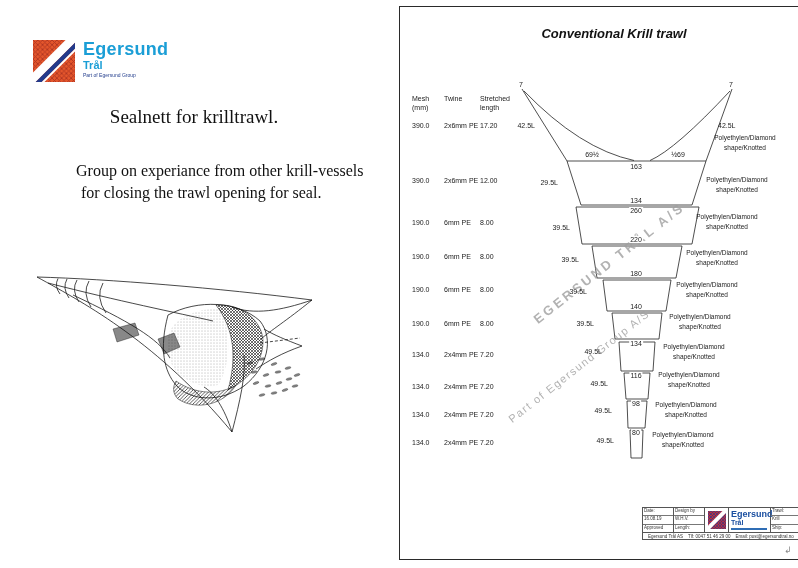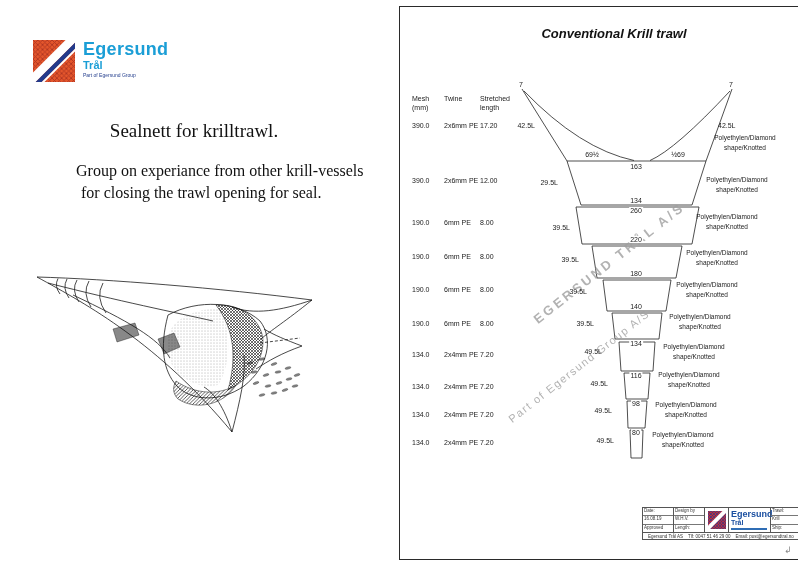--- a/index.html
+++ b/index.html
@@ -9,21 +9,21 @@
 
   
   .logo-wrap{left:33px;top:40px;width:220px;height:46px;}
   .logo-sq{position:absolute;left:0;top:0;width:42px;height:42px;}
   .logo-text{position:absolute;left:50px;top:0;}
   .logo-brand{display:block;font-size:18px;font-weight:bold;color:#1b9ed6;letter-spacing:.3px;line-height:19px;}
   .logo-sub{display:block;font-size:11px;font-weight:bold;color:#1b9ed6;line-height:13px;}
   .logo-tag{display:block;font-size:5px;color:#27418f;line-height:7px;}
 
   .heading{left:194px;top:106px;transform:translateX(-50%);font-family:"Liberation Serif","DejaVu Serif",serif;
-           font-size:19px;white-space:nowrap;color:#111;margin-top:14px;}
+           font-size:19px;white-space:nowrap;color:#111;}
   .bodyline{font-family:"Liberation Serif","DejaVu Serif",serif;font-size:16px;color:#111;white-space:nowrap;}
 
   .trawl-svg{left:18px;top:243px;width:330px;height:200px;}
 
   
   .panel{left:386px;top:6px;width:407px;height:552px;border:1px solid #2a2a2a;background:#fff;margin-left:13px;}
   .ptitle{position:absolute;left:214px;top:19px;transform:translateX(-50%);font-size:13px;font-weight:bold;
           font-style:italic;white-space:nowrap;z-index:3;color:#111;}
 
   .thead{position:absolute;font-size:7px;line-height:9px;z-index:3;color:#222;}

